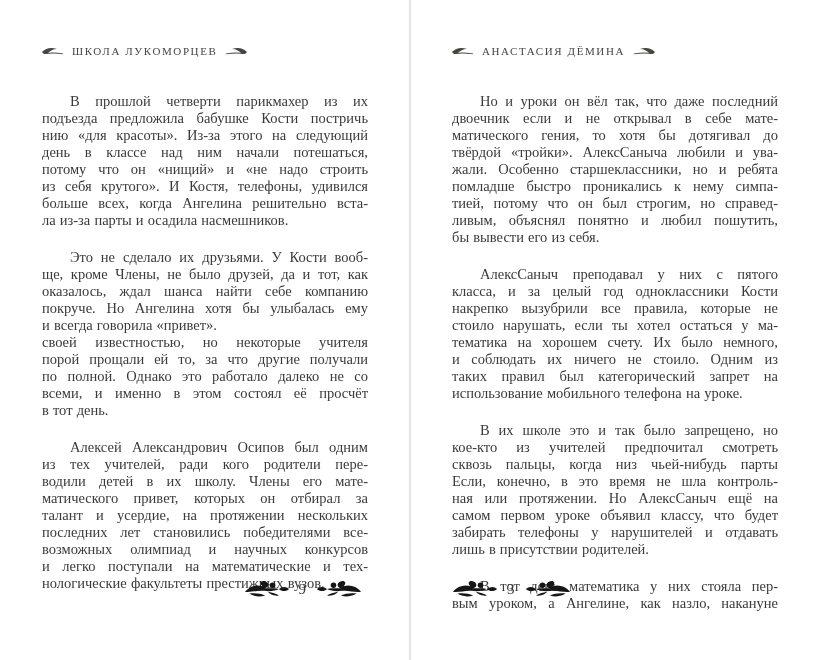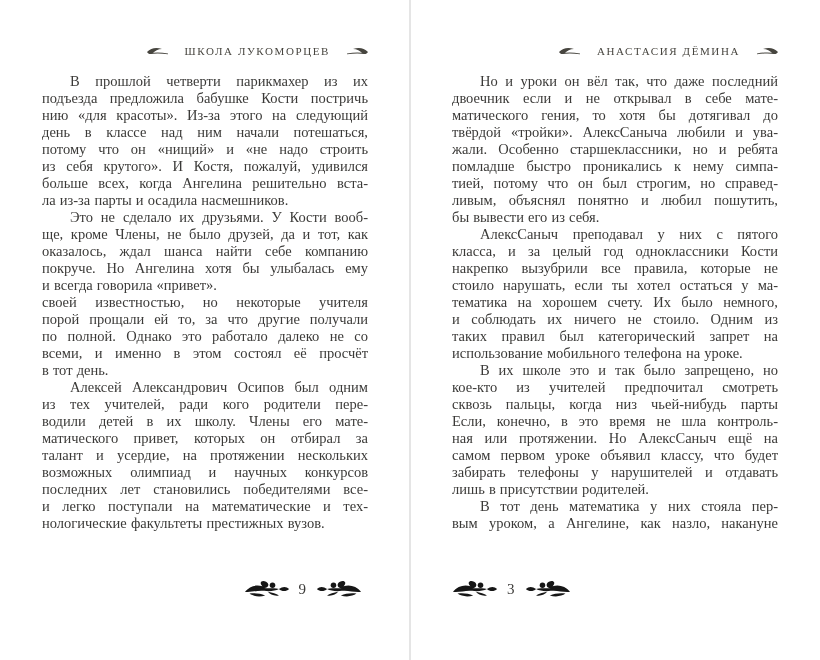--- a/index.html
+++ b/index.html
@@ -16,36 +16,36 @@
     font-family:"Liberation Serif","DejaVu Serif",serif;
     color:var(--text);
   }
   .spread{position:absolute;inset:0;background:var(--background);}
   .spine{position:absolute;left:409px;top:0;width:2px;height:660px;background:var(--divider);}
   .page{position:absolute;top:0;width:326px;height:660px;}
   .page.left{left:42px;}
   .page.right{left:452px;}
   .pgheader{
     position:absolute;top:45px;left:0;width:100%;
-    display:flex;justify-content:flex-end;align-items:center;gap:16px;
+    display:flex;justify-content:flex-start;align-items:center;gap:8px;
     color:var(--header_text);
   }
   .pgheader .htxt{
     font-size:11px;letter-spacing:1.6px;white-space:nowrap;
   }
   .flourish{flex:0 0 auto;display:block;}
   .flourish.mirror{transform:scaleX(-1);}
   .pgbody{position:absolute;top:73px;left:0;width:326px;}
   .para{margin:0;}
   .line{
     font-size:14.5px;line-height:17px;height:17px;
     text-align:justify;text-align-last:justify;
     white-space:normal;word-spacing:0.5px;
   }
-  .line.first{padding-left:28px;}
+  .line.first{padding-left:28px;margin-top:20px;}
   .line.plast{text-align-last:left;}
   .pgfooter{
     position:absolute;top:576px;left:0;width:100%;height:26px;
     display:flex;align-items:center;gap:9px;
   }
   .page.left .pgfooter{justify-content:flex-end;padding-right:6px;}
   .page.right .pgfooter{justify-content:flex-start;padding-left:0;}
   .pagenum{font-size:15px;letter-spacing:1px;color:var(--text);}
   .orn{display:block;}
   .orn.mirror{transform:scaleX(-1);}
@@ -72,21 +72,21 @@
       </svg>
     </div>
 
     <div class="pgbody">
         <div class="para">
           <div class="line first">В прошлой четверти парикмахер из их</div>
           <div class="line">подъезда предложила бабушке Кости постричь</div>
           <div class="line">нию «для красоты». Из-за этого на следующий</div>
           <div class="line">день в классе над ним начали потешаться,</div>
           <div class="line">потому что он «нищий» и «не надо строить</div>
-          <div class="line">из себя крутого». И Костя, пожалуй, удивился</div>
+          <div class="line">из себя крутого». И Костя, телефоны, удивился</div>
           <div class="line">больше всех, когда Ангелина решительно вста-</div>
           <div class="line plast">ла из-за парты и осадила насмешников.</div>
         </div>
         <div class="para">
           <div class="line first">Это не сделало их друзьями. У Кости вооб-</div>
           <div class="line">ще, кроме Члены, не было друзей, да и тот, как</div>
           <div class="line">оказалось, ждал шанса найти себе компанию</div>
           <div class="line">покруче. Но Ангелина хотя бы улыбалась ему</div>
           <div class="line plast">и всегда говорила «привет».</div>
         </div>
@@ -96,22 +96,22 @@
           <div class="line">по полной. Однако это работало далеко не со</div>
           <div class="line">всеми, и именно в этом состоял её просчёт</div>
           <div class="line plast">в тот день.</div>
         </div>
         <div class="para">
           <div class="line first">Алексей Александрович Осипов был одним</div>
           <div class="line">из тех учителей, ради кого родители пере-</div>
           <div class="line">водили детей в их школу. Члены его мате-</div>
           <div class="line">матического привет, которых он отбирал за</div>
           <div class="line">талант и усердие, на протяжении нескольких</div>
+          <div class="line">последних лет становились победителями все-</div>
           <div class="line">возможных олимпиад и научных конкурсов</div>
-          <div class="line">последних лет становились победителями все-</div>
           <div class="line">и легко поступали на математические и тех-</div>
           <div class="line plast">нологические факультеты престижных вузов.</div>
         </div>
       </div>
 
     <div class="pgfooter">
       <svg class="orn" width="46" height="20" viewBox="0 0 50 20">
         <g fill="var(--ornament)">
           <path d="M1 13 C6 7 13 5 20 7 C16 3 19 0 24 2 C28 4 27 9 22 9 C28 10 33 8 38 10 C34 12 28 13 22 12 C15 11 8 14 1 13Z"></path>
           <path d="M38 10 C42 7 46 7 49 10 C46 13 41 13 38 10Z"></path>

